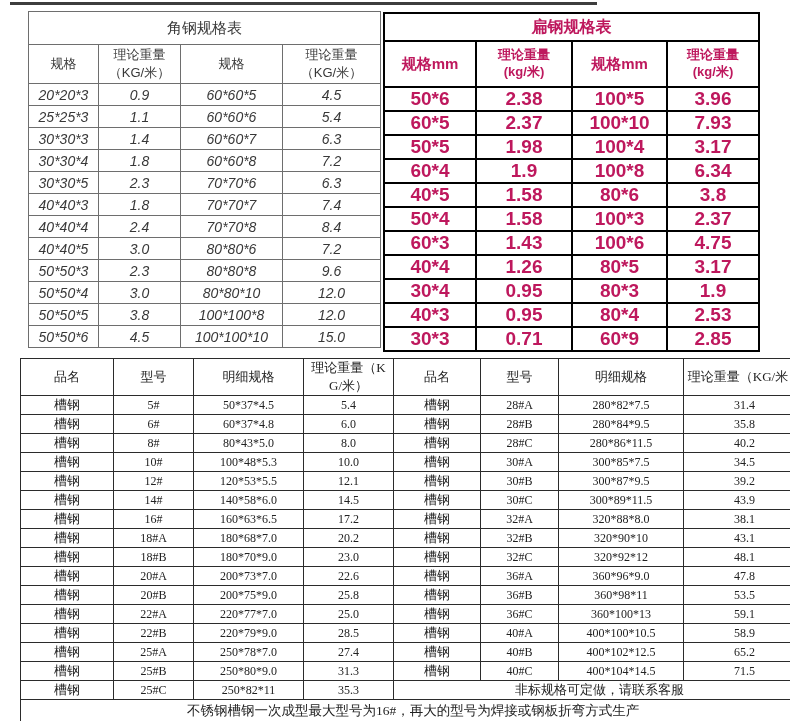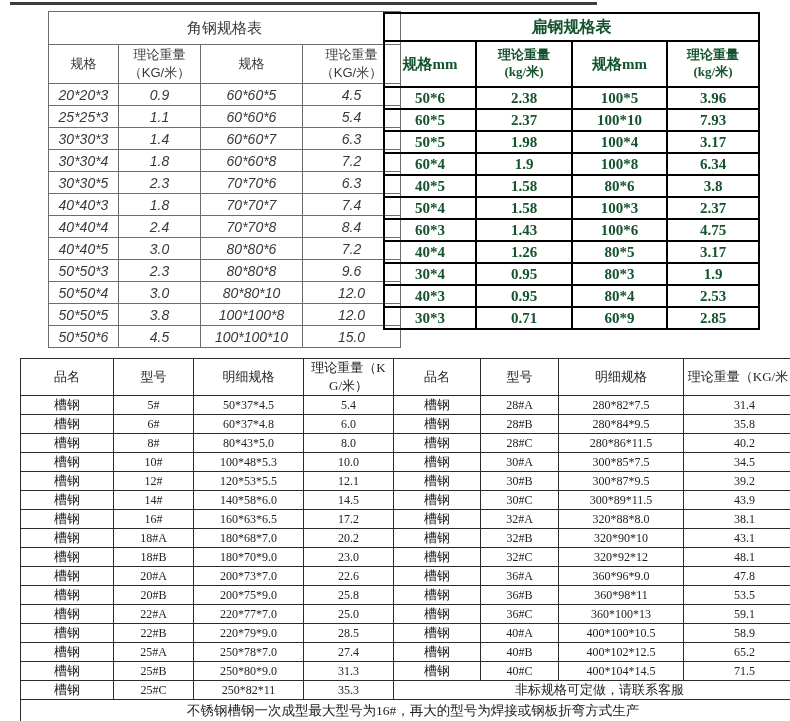--- a/index.html
+++ b/index.html
@@ -9,47 +9,47 @@
     overflow: hidden;
     position: relative;
     font-family: "Liberation Sans", sans-serif;
   }
   .top-rule {
     position: absolute; left: 10px; top: 2px;
     width: 587px; height: 3px; background: #3d3d3d;
   }
 
   
-  .angle-wrap { position: absolute; left: 28px; top: 11px; margin-left: 20px; }
+  .angle-wrap { position: absolute; left: 28px; top: 11px; }
   table.angle {
     border-collapse: collapse; table-layout: fixed; width: 352px;
     color: #383838;
   }
   table.angle td {
     border: 1px solid #6e6e6e; text-align: center;
     padding: 0; overflow: hidden;
   }
   table.angle .title-cell { height: 32px; font-size: 15px; }
   table.angle .hdr { height: 38px; font-size: 13px; white-space: pre-line; line-height: 1.35; }
   table.angle tbody td { height: 21px; font-size: 14px; font-style: italic; }
 
   
   .flat-wrap { position: absolute; left: 383px; top: 12px; }
   table.flat {
     border-collapse: collapse; table-layout: fixed; width: 375px;
-    color: #14532d; font-weight: bold; font-family: Liberation Serif, serif;
+    color: #be185d; font-weight: bold;
   }
   table.flat td {
     border: 2px solid #000000; text-align: center;
     padding: 0; overflow: hidden;
   }
   table.flat .title-cell { height: 26px; font-size: 16px; }
   table.flat .hdr-spec { height: 44px; font-size: 15px; }
   table.flat .hdr-wt { height: 44px; font-size: 13px; white-space: pre-line; line-height: 1.3; }
-  table.flat tbody td { height: 20px; font-size: 15px; border-radius: 10px; }
+  table.flat tbody td { height: 20px; font-size: 19px; border-radius: 10px; }
 
   
   .channel-wrap { position: absolute; left: 20px; top: 358px; }
   table.channel {
     border-collapse: collapse; table-layout: fixed; width: 785px;
     font-family: "Liberation Serif", serif; color: #222222;
   }
   table.channel td {
     border: 1px solid #2b2b2b; text-align: center;
     padding: 0 2px; overflow: hidden;

